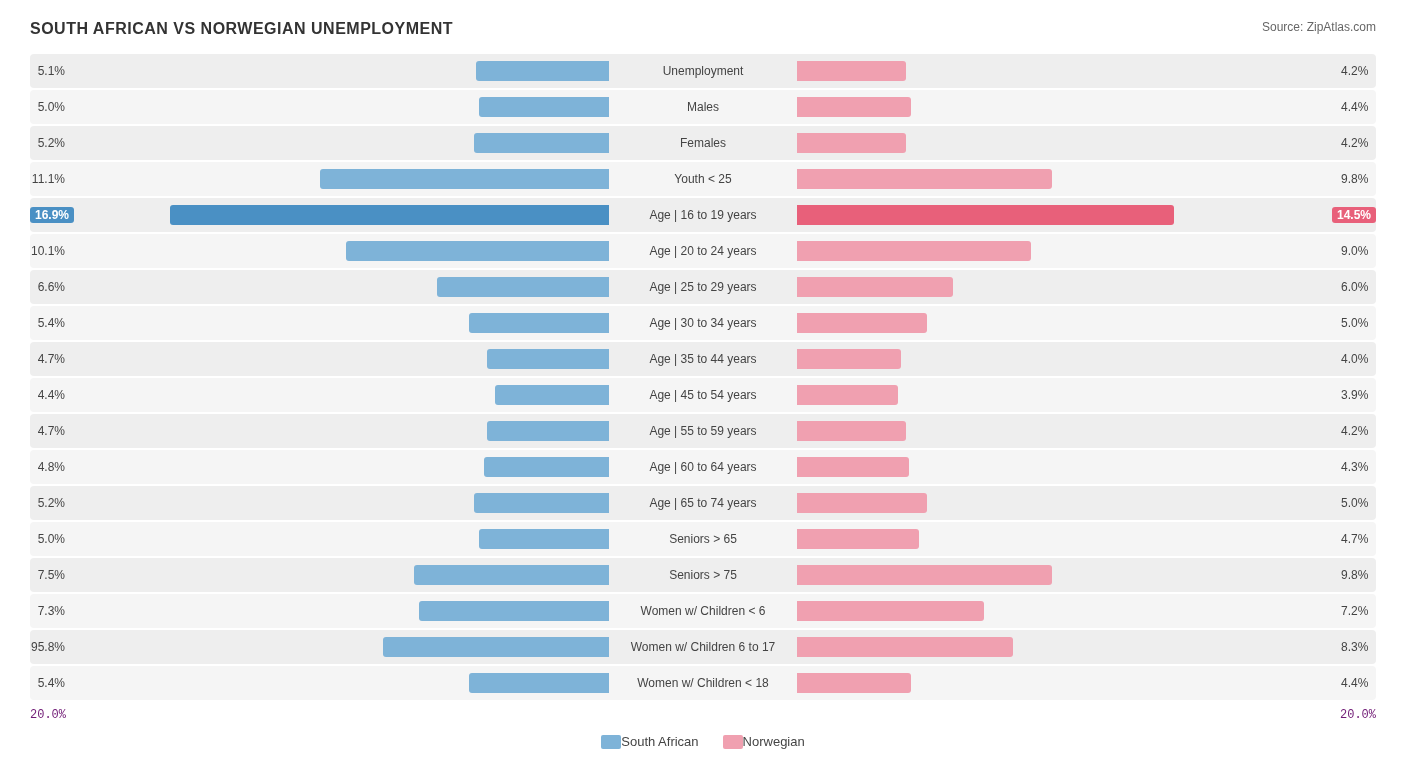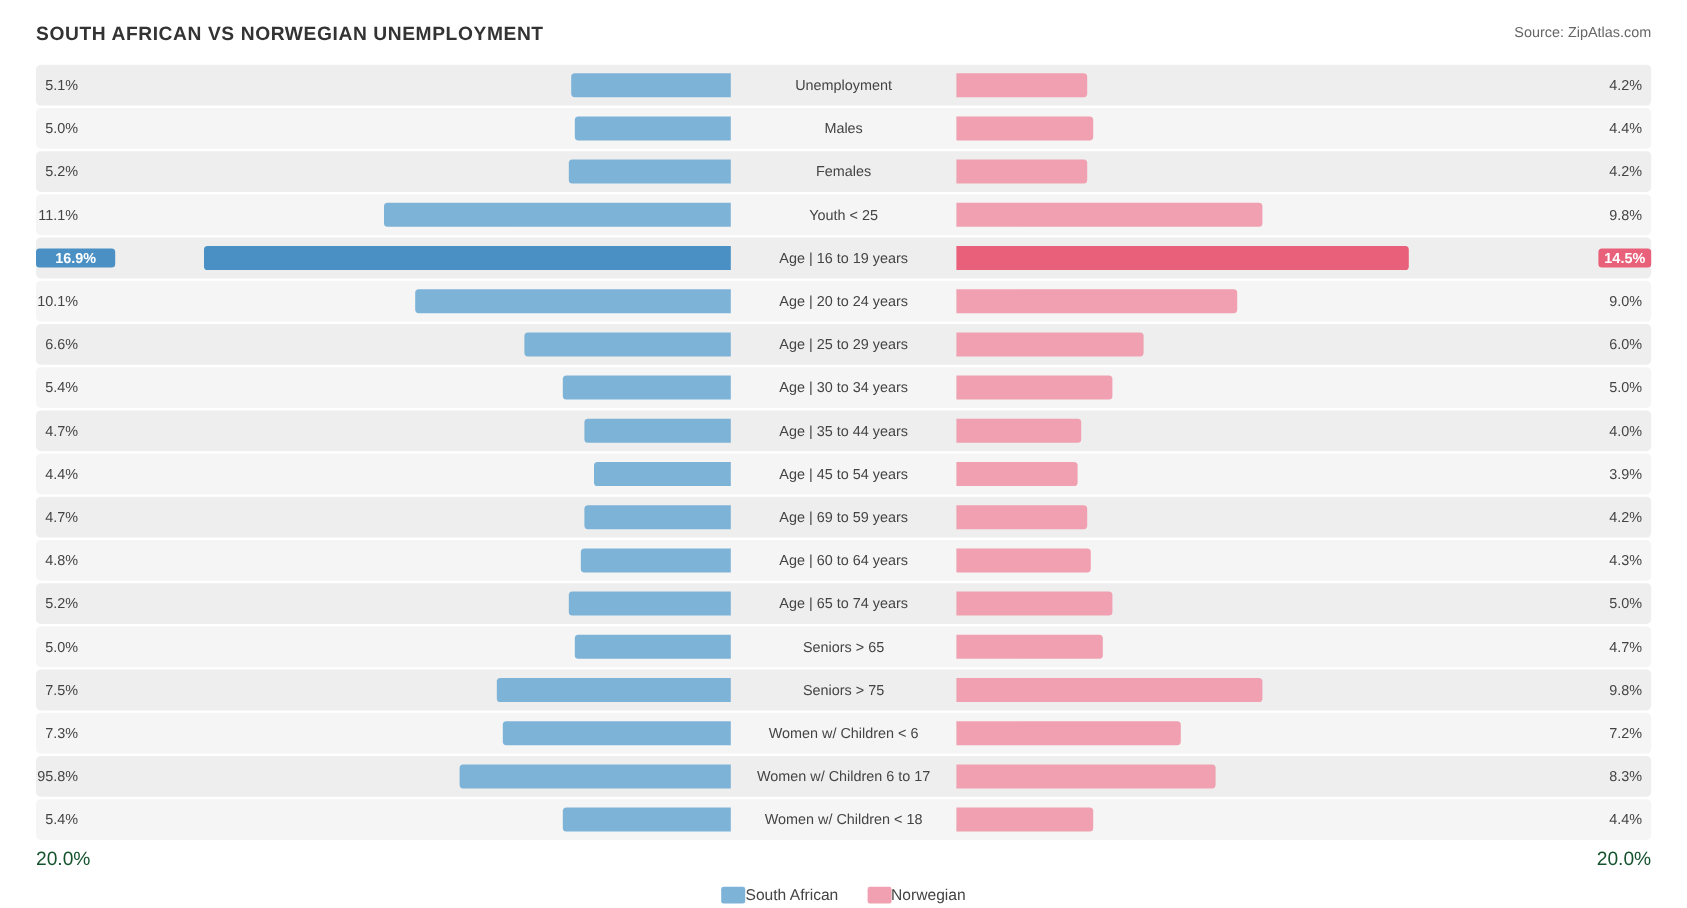--- a/index.html
+++ b/index.html
@@ -120,39 +120,40 @@
     .bar-blue-strong {
       background: #4a90c4;
     }
     .bar-pink-strong {
       background: #e8607a;
     }
     .value-highlight-blue {
       font-weight: bold;
       color: #fff;
       background: #4a90c4;
-      padding: 1px 16px;
+      padding: 1px 5px;
       border-radius: 3px;
     }
     .value-highlight-pink {
       font-weight: bold;
       color: #fff;
       background: #e8607a;
       padding: 1px 5px;
       border-radius: 3px;
     }
     .bottom-axis {
       display: flex;
       justify-content: space-between;
       padding: 4px 0;
       margin-top: 4px;
     }
     .axis-label {
-      font-size: 16px;
-      color: #14532d;
+      font-size: 12px;
+      color: #701a75;
+      font-family: Liberation Mono, monospace;
     }
     .legend {
       display: flex;
       justify-content: center;
       align-items: center;
       margin-top: 8px;
       gap: 24px;
     }
     .legend-item {
       display: flex;
@@ -332,21 +333,21 @@
           <span class="right-value">3.9%</span>
         </div>
       </div>
       <div class="row">
         <div class="left-side">
           <span class="left-value">4.7%</span>
           <div class="left-bar-wrap">
             <div class="bar-blue" style="width: 122.2px;"></div>
           </div>
         </div>
-        <div class="center-label">Age | 69 to 59 years</div>
+        <div class="center-label">Age | 55 to 59 years</div>
         <div class="right-side">
           <div class="right-bar-wrap">
             <div class="bar-pink" style="width: 109.2px;"></div>
           </div>
           <span class="right-value">4.2%</span>
         </div>
       </div>
       <div class="row">
         <div class="left-side">
           <span class="left-value">4.8%</span>

